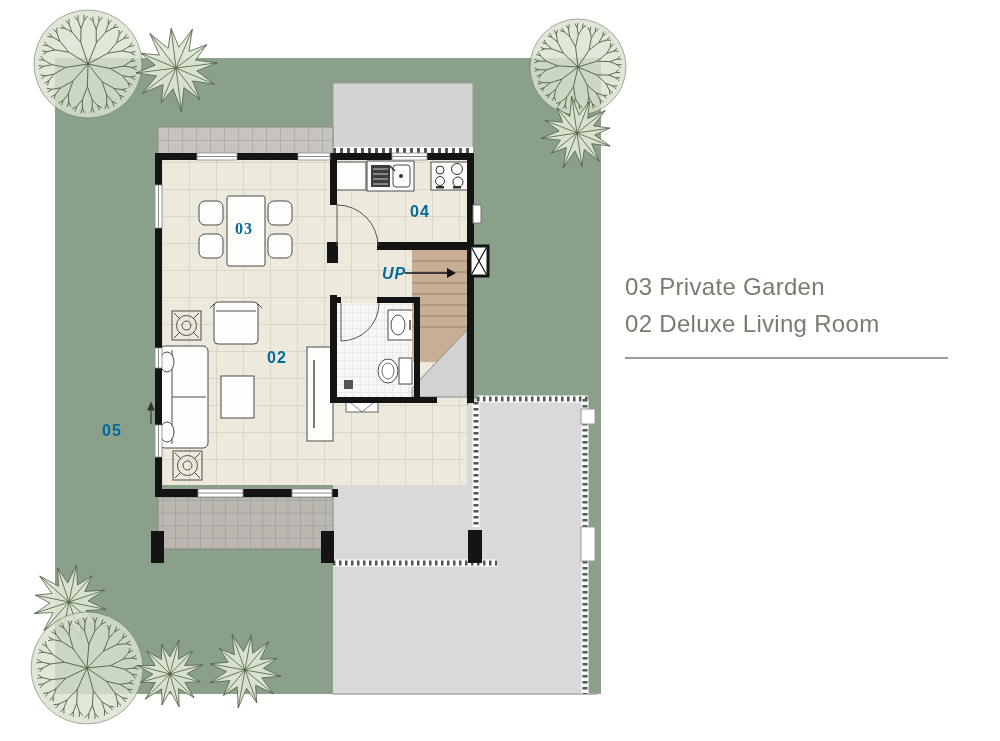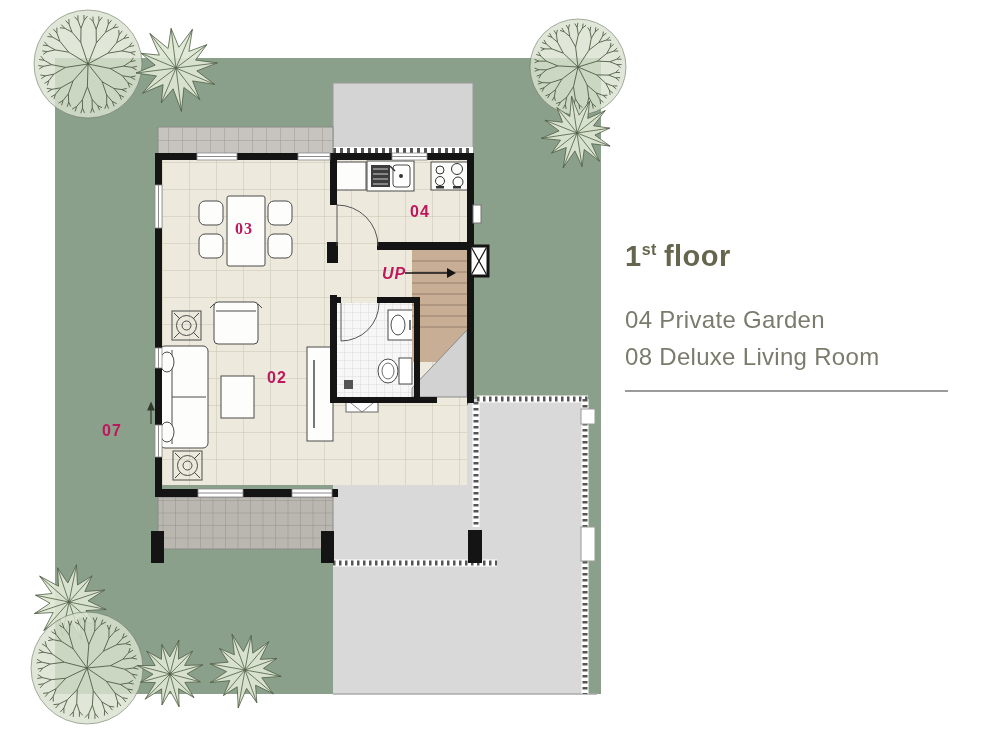--- a/index.html
+++ b/index.html
@@ -1,20 +1,20 @@
 <!DOCTYPE html>
 <html><head>
 <meta charset="utf-8">
 <style>
   html,body{margin:0;padding:0;background:#fff;}
   .canvas{position:relative;width:1000px;height:741px;background:#ffffff;
           font-family:"Liberation Sans",sans-serif;overflow:hidden;}
   .canvas svg{position:absolute;left:0;top:0;}
   .plan-label{position:absolute;transform:translate(-50%,-50%);
-      font-weight:bold;font-size:16px;color:#be185d;letter-spacing:1px;
+      font-weight:bold;font-size:16px;color:#0369a1;letter-spacing:1px;
       font-family:"Liberation Sans",sans-serif;}
   .legend{position:absolute;left:625px;top:240px;width:345px;}
   .legend-title{font-size:29px;font-weight:bold;color:#66664f;letter-spacing:0.5px;}
   .legend-title sup{font-size:16px;}
   .legend-title .word{margin-left:7px;}
   .legend-list{margin-top:29px;}
   .legend-item{font-size:24px;color:#7b7b6d;line-height:36.5px;letter-spacing:0.3px;}
   .legend-divider{margin-top:15px;width:323px;height:0;border-top:2px solid #9b9b9b;}
 </style>
 </head>
@@ -247,28 +247,27 @@
         <path d="M69,602L106.2,609.5M69,602L95.8,625.6M69,602L81.6,639.5M69,602L62.2,635.5M69,602L43.8,630.5M69,602L34.4,613.6M69,602L35.5,595.2M69,602L39.7,576.1M69,602L57.5,567.8M69,602L76.5,564.8M69,602L92.1,575.8M69,602L104.7,590.0" fill="none" stroke="#4f5e45" stroke-width="0.8"></path>
         <circle cx="87" cy="668" r="56" fill="#d9e2cf" fill-opacity="0.82" stroke="#4f5e45" stroke-width="0.8" stroke-opacity="0.6"></circle>
         <path d="M87.0,668.0L106.4,681.3M106.4,681.3L120.2,684.4M120.2,684.4L128.5,683.0M128.5,683.0L132.9,680.4M128.5,683.0L133.7,684.0M120.2,684.4L127.6,689.0M127.6,689.0L132.8,689.9M127.6,689.0L131.0,693.3M106.4,681.3L115.0,693.1M115.0,693.1L122.4,697.7M122.4,697.7L127.6,698.6M122.4,697.7L125.8,702.0M115.0,693.1L117.6,701.7M117.6,701.7L121.0,706.0M117.6,701.7L117.3,707.3M87.0,668.0L93.3,690.7M93.3,690.7L101.9,701.9M101.9,701.9L109.2,706.2M109.2,706.2L114.2,707.0M109.2,706.2L112.5,710.2M101.9,701.9L104.6,710.2M104.6,710.2L107.9,714.2M104.6,710.2L104.4,715.6M93.3,690.7L92.4,705.2M92.4,705.2L95.0,713.5M95.0,713.5L98.4,717.6M95.0,713.5L94.9,718.9M92.4,705.2L88.8,713.5M88.8,713.5L88.6,718.9M88.8,713.5L85.0,717.6M87.0,668.0L77.3,689.4M77.3,689.4L76.7,703.5M76.7,703.5L79.4,711.5M79.4,711.5L82.8,715.4M79.4,711.5L79.4,716.8M76.7,703.5L73.4,711.6M73.4,711.6L73.3,716.9M73.4,711.6L69.8,715.7M77.3,689.4L67.2,699.9M67.2,699.9L63.9,708.0M63.9,708.0L63.9,713.3M63.9,708.0L60.3,712.1M67.2,699.9L59.1,704.0M59.1,704.0L55.5,708.1M59.1,704.0L53.5,704.7M87.0,668.0L65.8,678.2M65.8,678.2L56.2,688.6M56.2,688.6L53.2,696.5M53.2,696.5L53.3,701.6M53.2,696.5L49.8,700.5M56.2,688.6L48.5,692.7M48.5,692.7L45.1,696.7M48.5,692.7L43.1,693.4M65.8,678.2L51.3,679.7M51.3,679.7L43.6,683.8M43.6,683.8L40.2,687.8M43.6,683.8L38.2,684.6M51.3,679.7L42.5,677.6M42.5,677.6L37.1,678.4M42.5,677.6L37.8,674.6M87.0,668.0L64.2,662.2M64.2,662.2L50.2,664.0M50.2,664.0L42.8,668.1M42.8,668.1L39.6,672.0M42.8,668.1L37.7,669.0M50.2,664.0L41.7,662.1M41.7,662.1L36.5,663.0M41.7,662.1L37.0,659.3M64.2,662.2L52.1,654.0M52.1,654.0L43.6,652.2M43.6,652.2L38.4,653.1M43.6,652.2L38.9,649.4M52.1,654.0L46.7,646.8M46.7,646.8L42.1,643.9M46.7,646.8L45.1,641.4M87.0,668.0L73.3,648.9M73.3,648.9L61.4,641.3M61.4,641.3L53.1,639.7M53.1,639.7L48.1,640.6M53.1,639.7L48.6,637.0M61.4,641.3L56.0,634.4M56.0,634.4L51.5,631.7M56.0,634.4L54.3,629.2M73.3,648.9L69.2,634.9M69.2,634.9L63.9,628.0M63.9,628.0L59.3,625.3M63.9,628.0L62.2,622.8M69.2,634.9L69.8,625.8M69.8,625.8L68.1,620.7M69.8,625.8L71.9,620.7M87.0,668.0L88.8,644.5M88.8,644.5L84.6,631.1M84.6,631.1L79.2,624.5M79.2,624.5L74.8,622.0M79.2,624.5L77.5,619.6M84.6,631.1L84.9,622.3M84.9,622.3L83.1,617.4M84.9,622.3L86.9,617.3M88.8,644.5L94.7,631.2M94.7,631.2L95.0,622.5M95.0,622.5L93.2,617.5M95.0,622.5L97.0,617.4M94.7,631.2L100.9,624.6M100.9,624.6L102.9,619.6M100.9,624.6L105.9,622.1M87.0,668.0L103.4,651.2M103.4,651.2L108.9,638.2M108.9,638.2L109.0,629.7M109.0,629.7L107.2,625.0M109.0,629.7L110.8,624.8M108.9,638.2L114.7,631.7M114.7,631.7L116.6,626.7M114.7,631.7L119.5,629.1M103.4,651.2L116.5,644.8M116.5,644.8L122.4,638.3M122.4,638.3L124.2,633.3M122.4,638.3L127.2,635.7M116.5,644.8L125.5,643.7M125.5,643.7L130.3,641.1M125.5,643.7L131.0,645.0M87.0,668.0L110.4,665.7M110.4,665.7L122.9,659.2M122.9,659.2L128.5,652.8M128.5,652.8L130.1,648.0M128.5,652.8L133.0,650.2M122.9,659.2L131.6,658.0M131.6,658.0L136.2,655.4M131.6,658.0L136.9,659.1M110.4,665.7L124.6,669.2M124.6,669.2L133.2,668.0M133.2,668.0L137.8,665.4M133.2,668.0L138.5,669.1M124.6,669.2L132.1,674.2M132.1,674.2L137.4,675.2M132.1,674.2L135.5,678.6" fill="none" stroke="#4f5e45" stroke-width="0.9"></path>
         <path d="M179.1,706.8L170.2,691.0L162.0,704.9L161.6,688.8L145.2,699.2L155.4,682.6L140.5,682.2L153.0,674.2L137.1,665.5L155.2,665.6L146.7,651.1L161.4,659.4L161.8,644.5L169.8,657.0L178.8,640.1L178.4,659.2L192.6,651.0L184.6,665.4L202.8,664.9L187.0,673.8L200.3,681.8L184.8,682.4L194.0,697.6L178.6,688.6L179.1,706.8Z" fill="#dde6d3" fill-opacity="0.92" stroke="#4f5e45" stroke-width="0.8"></path>
         <path d="M170,674L179.1,706.8M170,674L162.0,704.9M170,674L145.2,699.2M170,674L140.5,682.2M170,674L137.1,665.5M170,674L146.7,651.1M170,674L161.8,644.5M170,674L178.8,640.1M170,674L192.6,651.0M170,674L202.8,664.9M170,674L200.3,681.8M170,674L194.0,697.6" fill="none" stroke="#4f5e45" stroke-width="0.8"></path>
         <path d="M273.3,693.8L255.6,685.2L256.8,702.7L246.6,688.4L238.2,707.9L237.2,686.8L223.5,695.5L229.8,680.6L210.2,682.6L226.6,671.6L210.0,663.8L228.2,662.2L219.5,648.5L234.4,654.8L232.0,634.2L243.4,651.6L251.2,635.4L252.8,653.2L268.8,641.7L260.2,659.4L277.0,658.4L263.4,668.4L281.1,676.4L261.8,677.8L273.3,693.8Z" fill="#dde6d3" fill-opacity="0.92" stroke="#4f5e45" stroke-width="0.8"></path>
         <path d="M245,670L273.3,693.8M245,670L256.8,702.7M245,670L238.2,707.9M245,670L223.5,695.5M245,670L210.2,682.6M245,670L210.0,663.8M245,670L219.5,648.5M245,670L232.0,634.2M245,670L251.2,635.4M245,670L268.8,641.7M245,670L277.0,658.4M245,670L281.1,676.4" fill="none" stroke="#4f5e45" stroke-width="0.8"></path>
       </g>
 </svg>
 
-<div class="plan-label" style="left:112px;top:431px;">07</div>
-<div class="plan-label" style="left:277px;top:378px;">02</div>
+<div class="plan-label" style="left:112px;top:431px;">05</div>
+<div class="plan-label" style="left:277px;top:358px;">02</div>
 <div class="plan-label" style="left:244px;top:229px;font-family:Liberation Serif, serif;">03</div>
 <div class="plan-label" style="left:420px;top:212px;">04</div>
 <div class="plan-label" style="left:394px;top:274px;font-style:italic;">UP</div>
 
 <div class="legend">
-  <div class="legend-title"><span>1</span><sup>st</sup><span class="word">floor</span></div>
   <div class="legend-list">
-    <div class="legend-item">04 Private Garden</div>
-    <div class="legend-item">08 Deluxe Living Room</div>
+    <div class="legend-item">03 Private Garden</div>
+    <div class="legend-item">02 Deluxe Living Room</div>
   </div>
   <div class="legend-divider"></div>
 </div>
 
 </div>
 
 </body></html>

